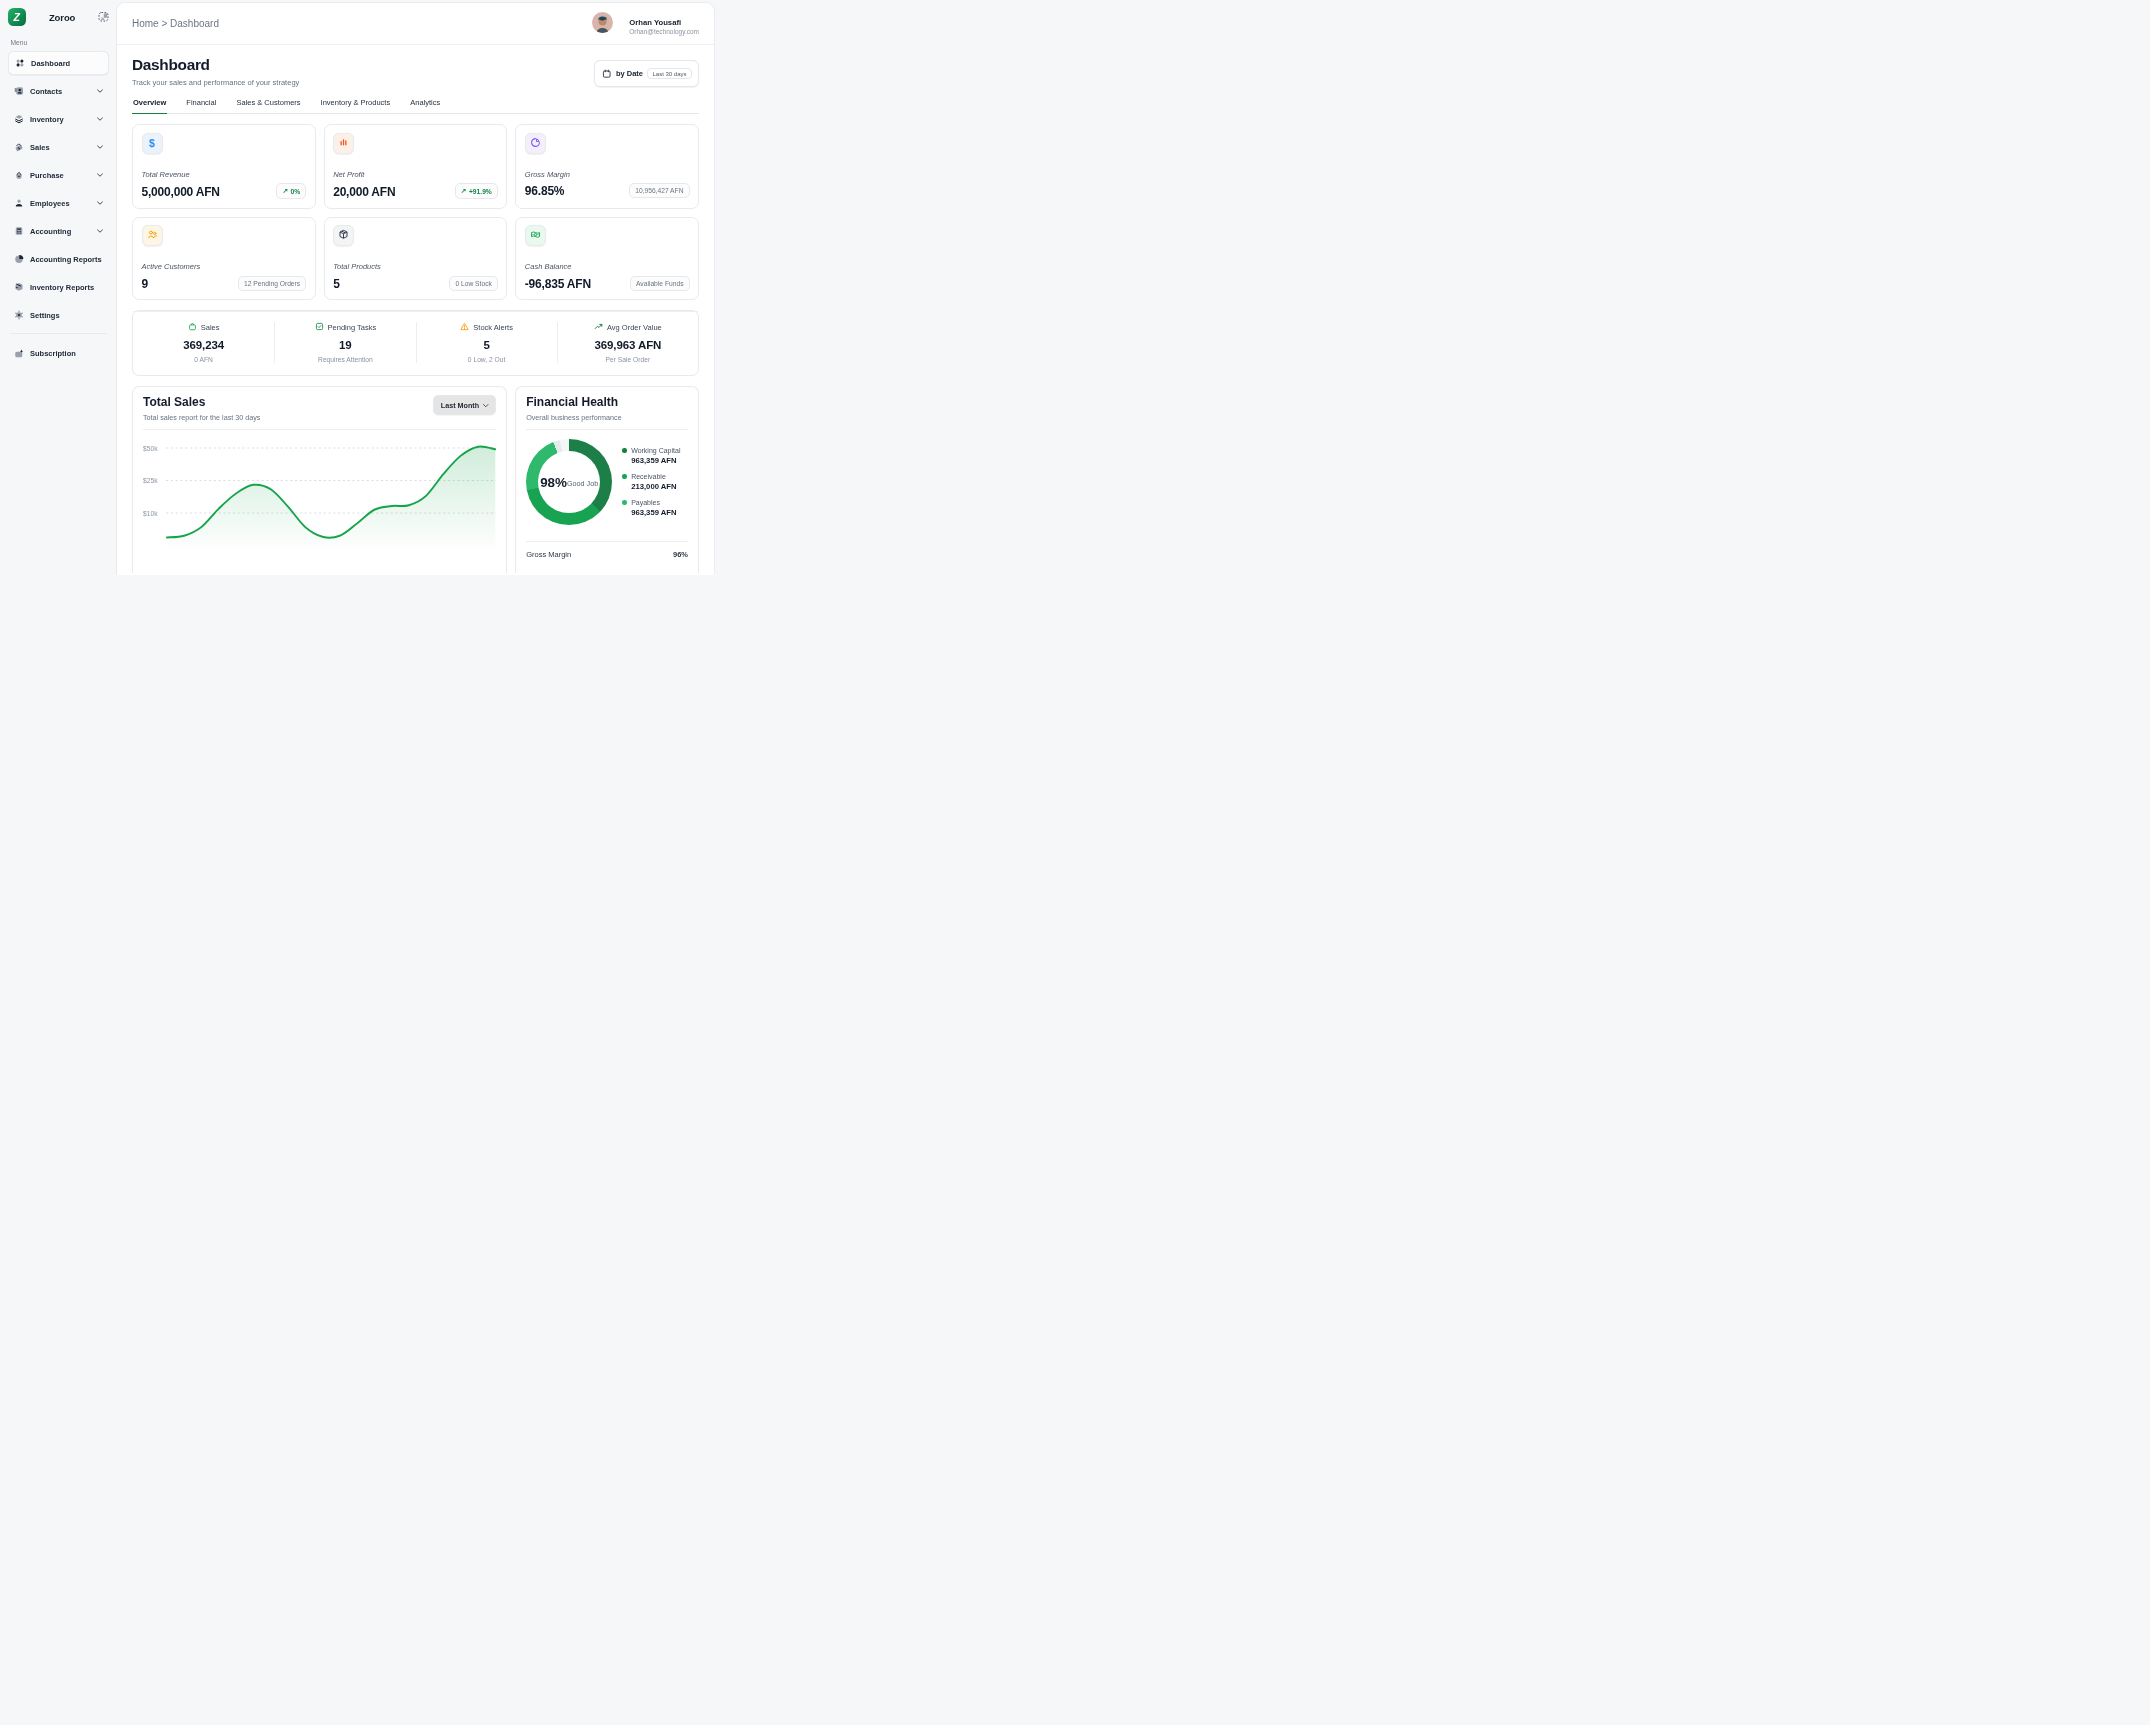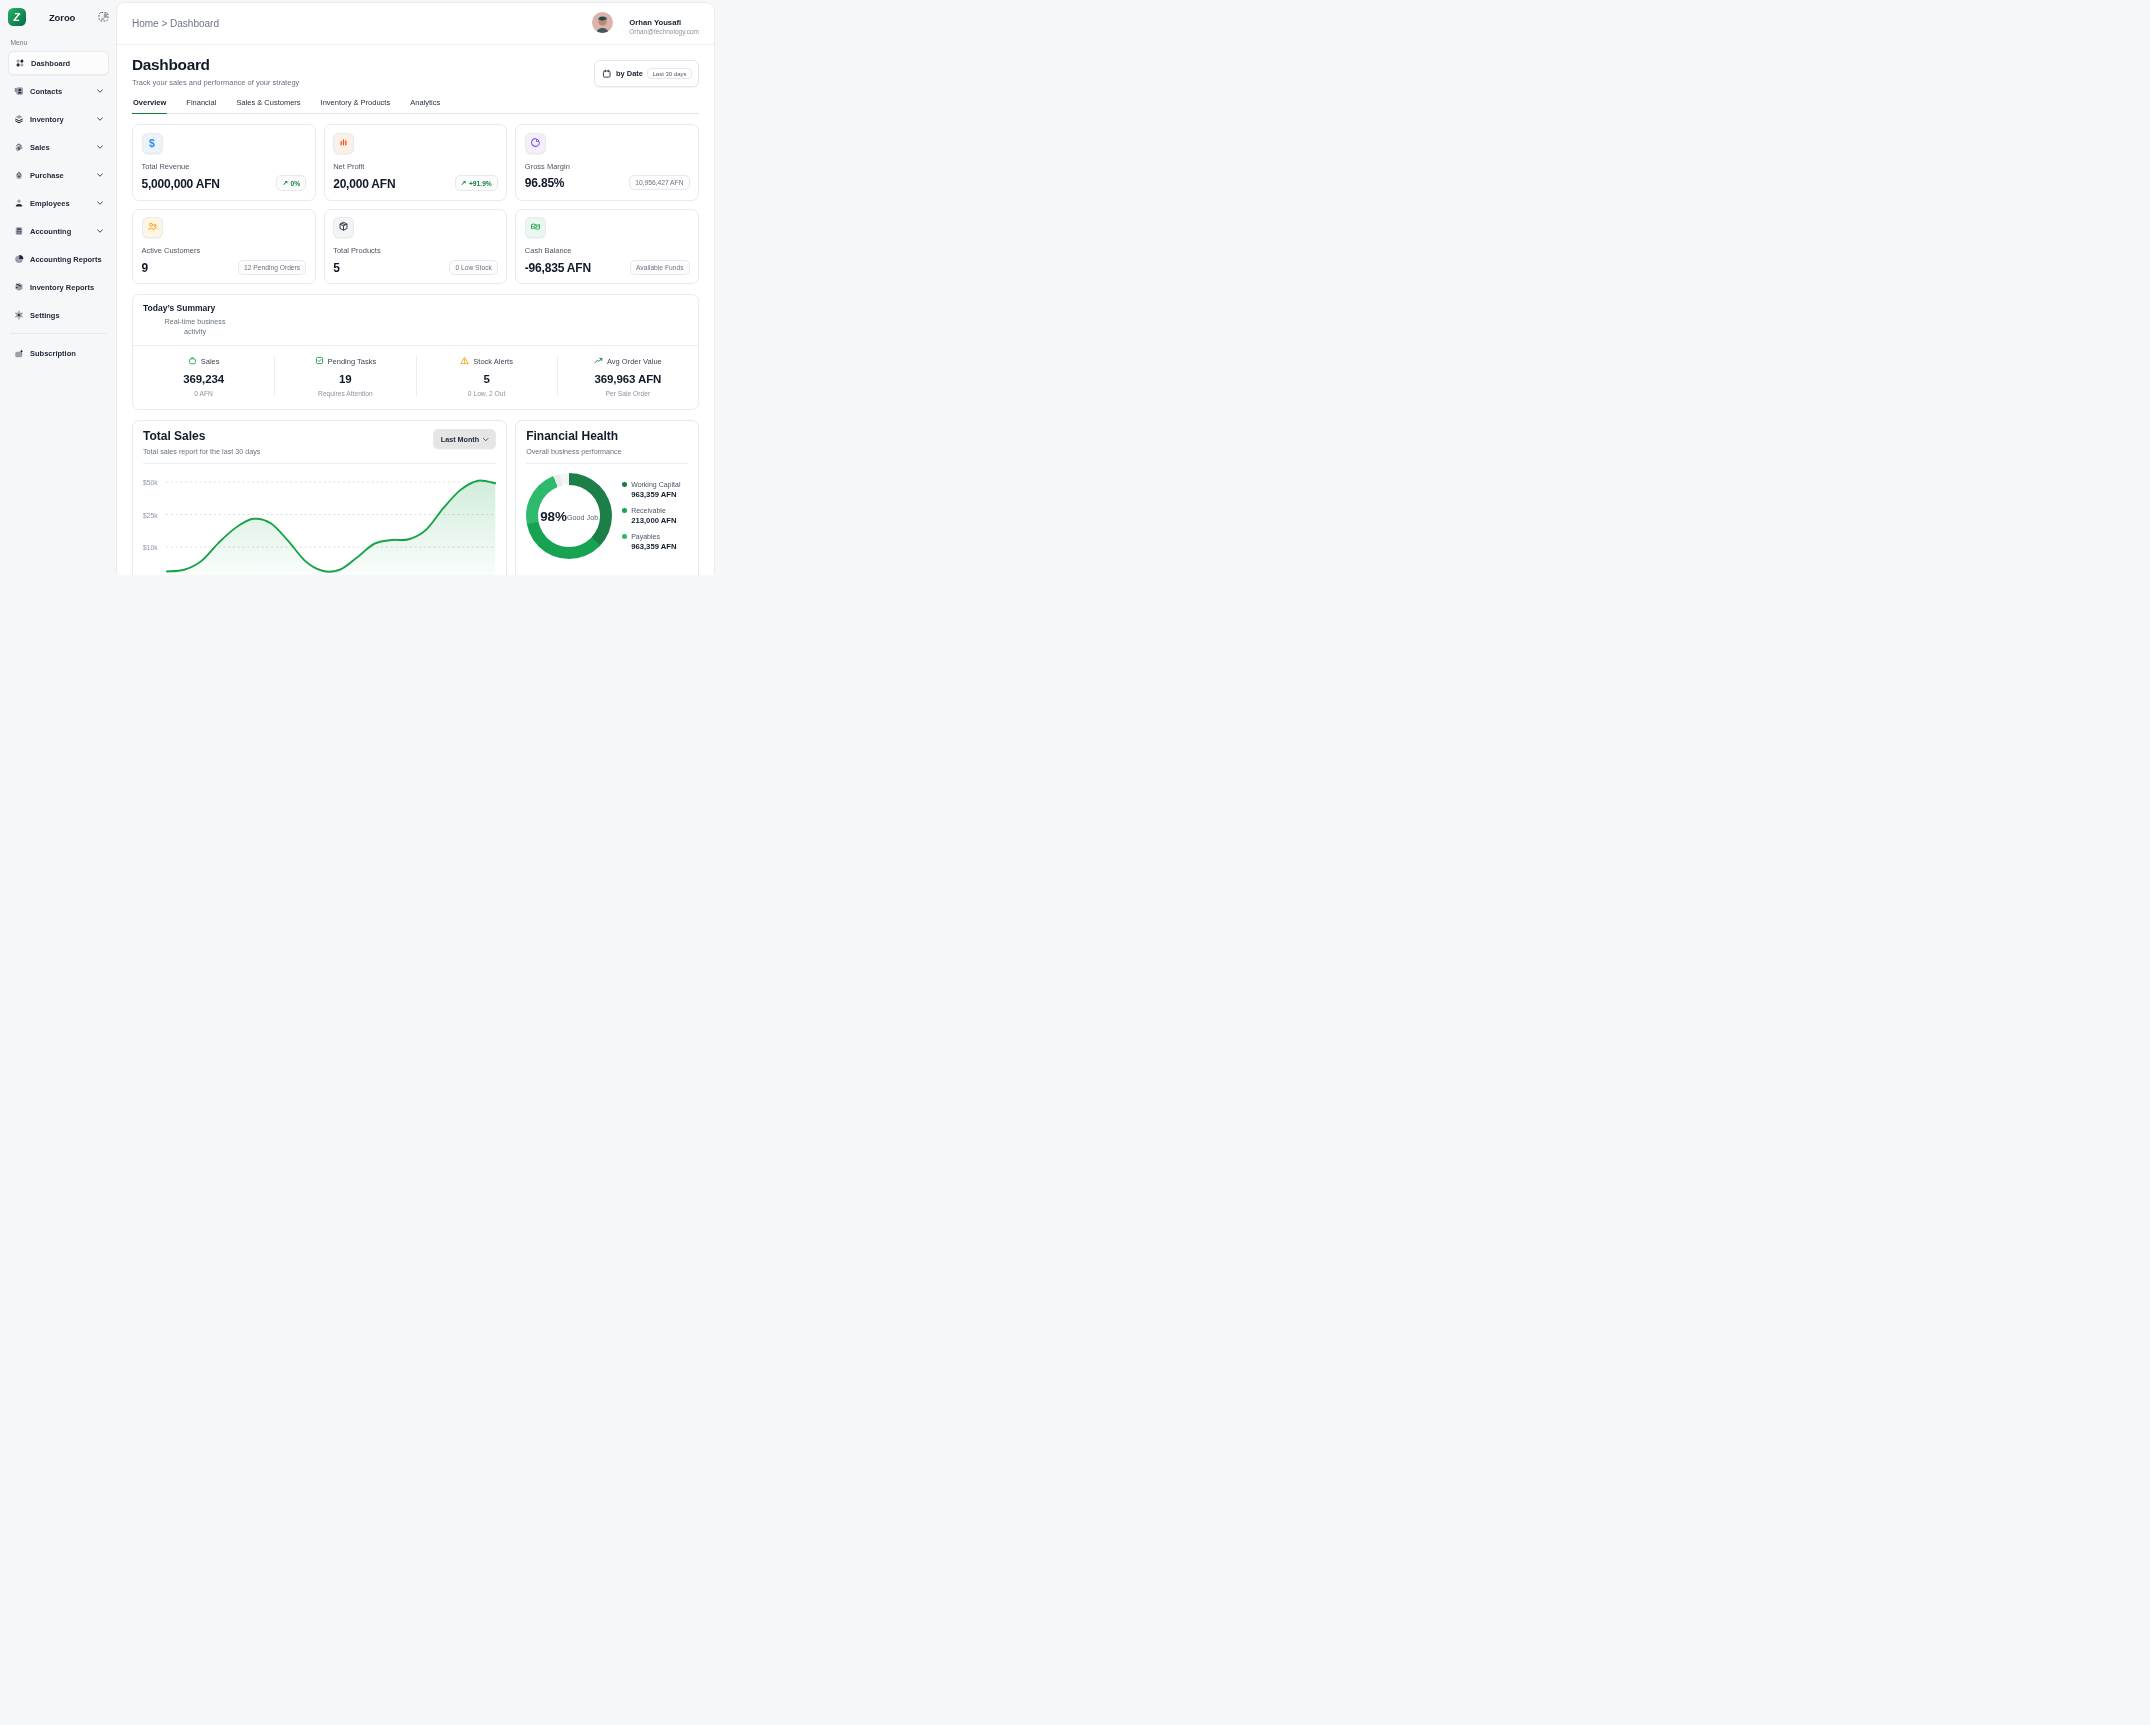--- a/index.html
+++ b/index.html
@@ -47,21 +47,21 @@
   .tab.active::after { content:""; position:absolute; left:0; right:0; bottom:-1px; height:1.5px; background:#15803d; }
 
   
   .stats-grid { display:grid; grid-template-columns:repeat(3,1fr); gap:8px; margin-top:10px; }
   .stat-card { border:0.5px solid #e8eaee; border-radius:7px; padding:7.5px 8.5px 8.5px; background:#fff; }
   .tile { width:21px; height:21px; border-radius:6px; border:0.5px solid #e8eaee; display:flex; align-items:center;
     justify-content:center; box-shadow:0 0.5px 1px rgba(15,23,42,.06); }
   .tile.blue { background:#eaf3fc; } .tile.cream { background:#fdf1e7; } .tile.purple { background:#f3effc; }
   .tile.amber { background:#fdf6e4; } .tile.gray { background:#f3f4f6; } .tile.green { background:#e9f9ef; }
   .dollar-glyph { color:#2f8ce8; font-size:10.5px; font-weight:700; }
-  .stat-label { font-size:7.5px; color:#4c5563; margin-top:8px; }
+  .stat-label { font-size:7.5px; color:#4c5563; margin-top:16px;font-style:italic; }
   .stat-row { display:flex; align-items:flex-end; justify-content:space-between; margin-top:4.5px; }
   .stat-value { font-size:12px; font-weight:700; color:#101a28; letter-spacing:-0.2px; }
   .badge { display:inline-flex; align-items:center; gap:2.5px; border:0.5px solid #e6e8ec; background:#fcfcfd;
     border-radius:5px; padding:3px 5px; font-size:6.7px; }
   .badge.trend { color:#148347; font-weight:600; } .badge.neutral { color:#6b7480; }
 
   
   .summary-card { border:0.5px solid #e8eaee; border-radius:7px; margin-top:10px; background:#fff; }
   .summary-head { padding:8px 10px 7px; }
   .summary-title { font-size:8.5px; font-weight:700; color:#131c2b; }
@@ -444,24 +444,20 @@
             </div>
           <div class="stat-label">Cash Balance</div>
           <div class="stat-row">
             <span class="stat-value">-96,835 AFN</span>
             <span class="badge neutral">Available Funds</span>
           </div>
         </div>
       </section>
 
       <section class="summary-card">
-        <div class="summary-head">
-          <div class="summary-title">Today’s Summary</div>
-          <div class="summary-sub">Real-time business activity</div>
-        </div>
         <div class="hdiv"></div>
         <div class="metrics">
           <div class="metric">
             <div class="metric-head">
               <span><svg width="9" height="9" viewBox="0 0 18 18" fill="none" stroke="#17a34a" stroke-width="1.7">
                     <rect x="3.2" y="5.8" width="11.6" height="9.7" rx="2.4"></rect>
                     <path d="M6.6 5.8 a2.4 2.8 0 0 1 4.8 0"></path>
                   </svg></span>
               <span>Sales</span>
             </div>

